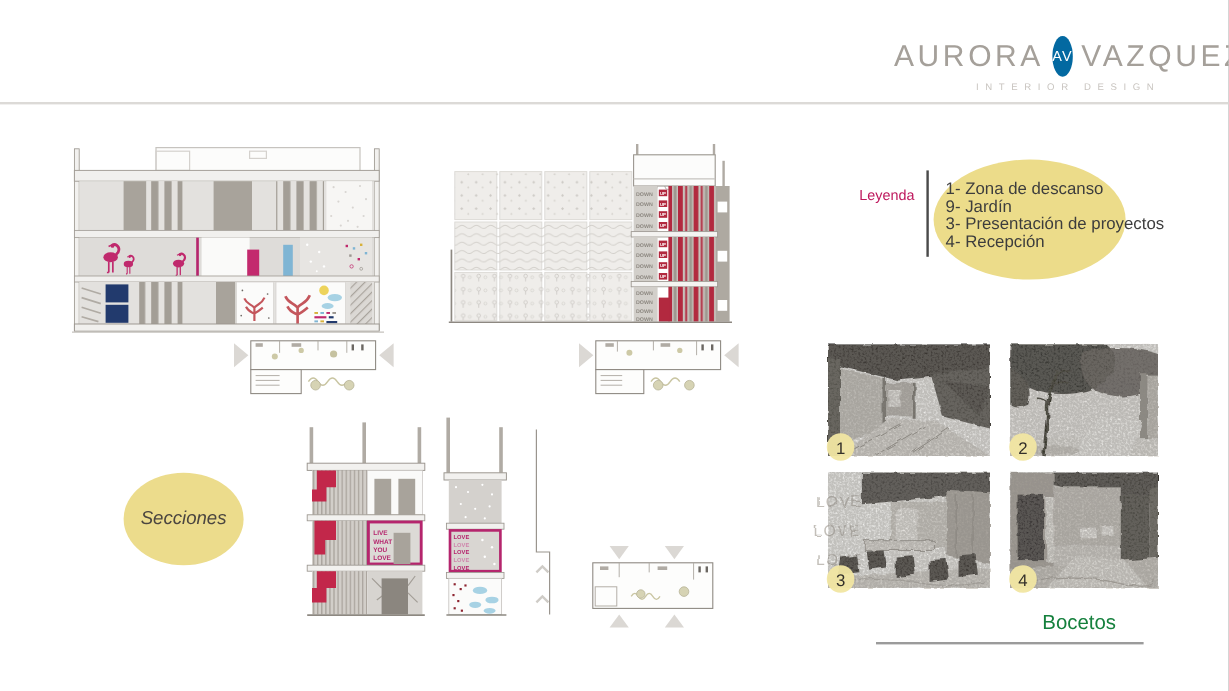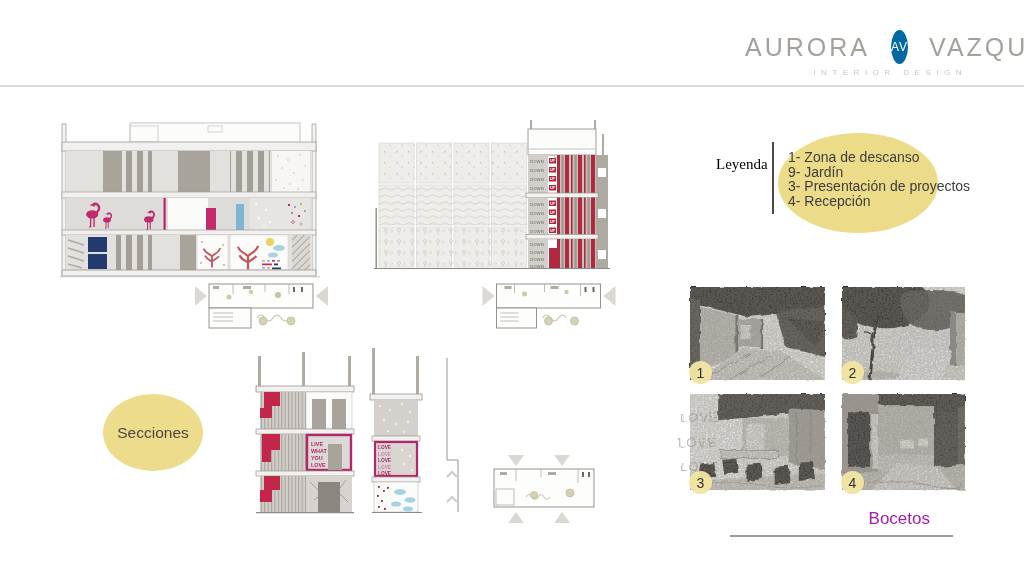--- a/index.html
+++ b/index.html
@@ -1,35 +1,35 @@
 <!DOCTYPE html>
 <html><head>
 <meta charset="utf-8">
 <style>
   html,body{margin:0;padding:0;background:#888;}
   .slide{position:relative;width:1024px;height:576px;background:#ffffff;overflow:hidden;
          font-family:"Liberation Sans",sans-serif;margin:0 auto;}
   .abs{position:absolute;}
   
-  .logo-row{display:flex;align-items:center;gap:21px;}
+  .logo-row{display:flex;align-items:center;gap:7px;}
   .logo-word{font-size:25px;letter-spacing:3px;color:#a5a09a;font-weight:400;}
   .logo-badge{width:34px;height:34px;border-radius:50%;background:#0369a1;color:#ffffff;
               display:flex;align-items:center;justify-content:center;font-size:12px;letter-spacing:1px;}
   .logo-tagline{text-align:right;font-size:8px;letter-spacing:5.5px;color:#c9c5c0;margin-top:4px;}
   .hdr-line{left:0;top:85px;width:1024px;height:2px;background:#dcdad7;}
   
-  .legend-label{left:716px;top:156px;font-size:15px;color:#000000;font-family:Liberation Serif, serif;}
+  .legend-label{left:716px;top:156px;font-size:12px;color:#be185d;}
   .legend-vline{left:772px;top:142px;width:2px;height:72px;background:#4a4a4a;}
   .legend-bubble{left:778px;top:133px;width:160px;height:100px;border-radius:50%;background:#ecdc8a;}
   .legend-items{position:absolute;left:10px;top:17px;font-size:14px;color:#3d3d3d;line-height:14.5px;white-space:nowrap;}
   
   .sec-bubble{left:103px;top:394px;width:100px;height:77px;border-radius:50%;background:#ecdc8c;
-              display:flex;align-items:center;justify-content:center;font-size:15.5px;color:#4b4640;}
+              display:flex;align-items:center;justify-content:center;font-size:15.5px;color:#4b4640;font-style:italic;}
   
-  .bocetos-label{left:790px;top:509px;width:140px;text-align:right;font-size:17px;color:#a21caf;}
+  .bocetos-label{left:790px;top:509px;width:140px;text-align:right;font-size:17px;color:#15803d;}
   .bocetos-line{left:730px;top:535px;width:223px;height:2px;background:#9b9b9b;}
   
   .sketch{position:absolute;}
   .sketch svg{display:block;}
   .badge{position:absolute;left:-1px;bottom:-4px;width:23px;height:23px;border-radius:50%;
          background:rgba(241,230,162,.95);color:#33302a;display:flex;align-items:center;
          justify-content:center;font-size:14px;}
   svg{overflow:visible;}
 </style>
 </head>

